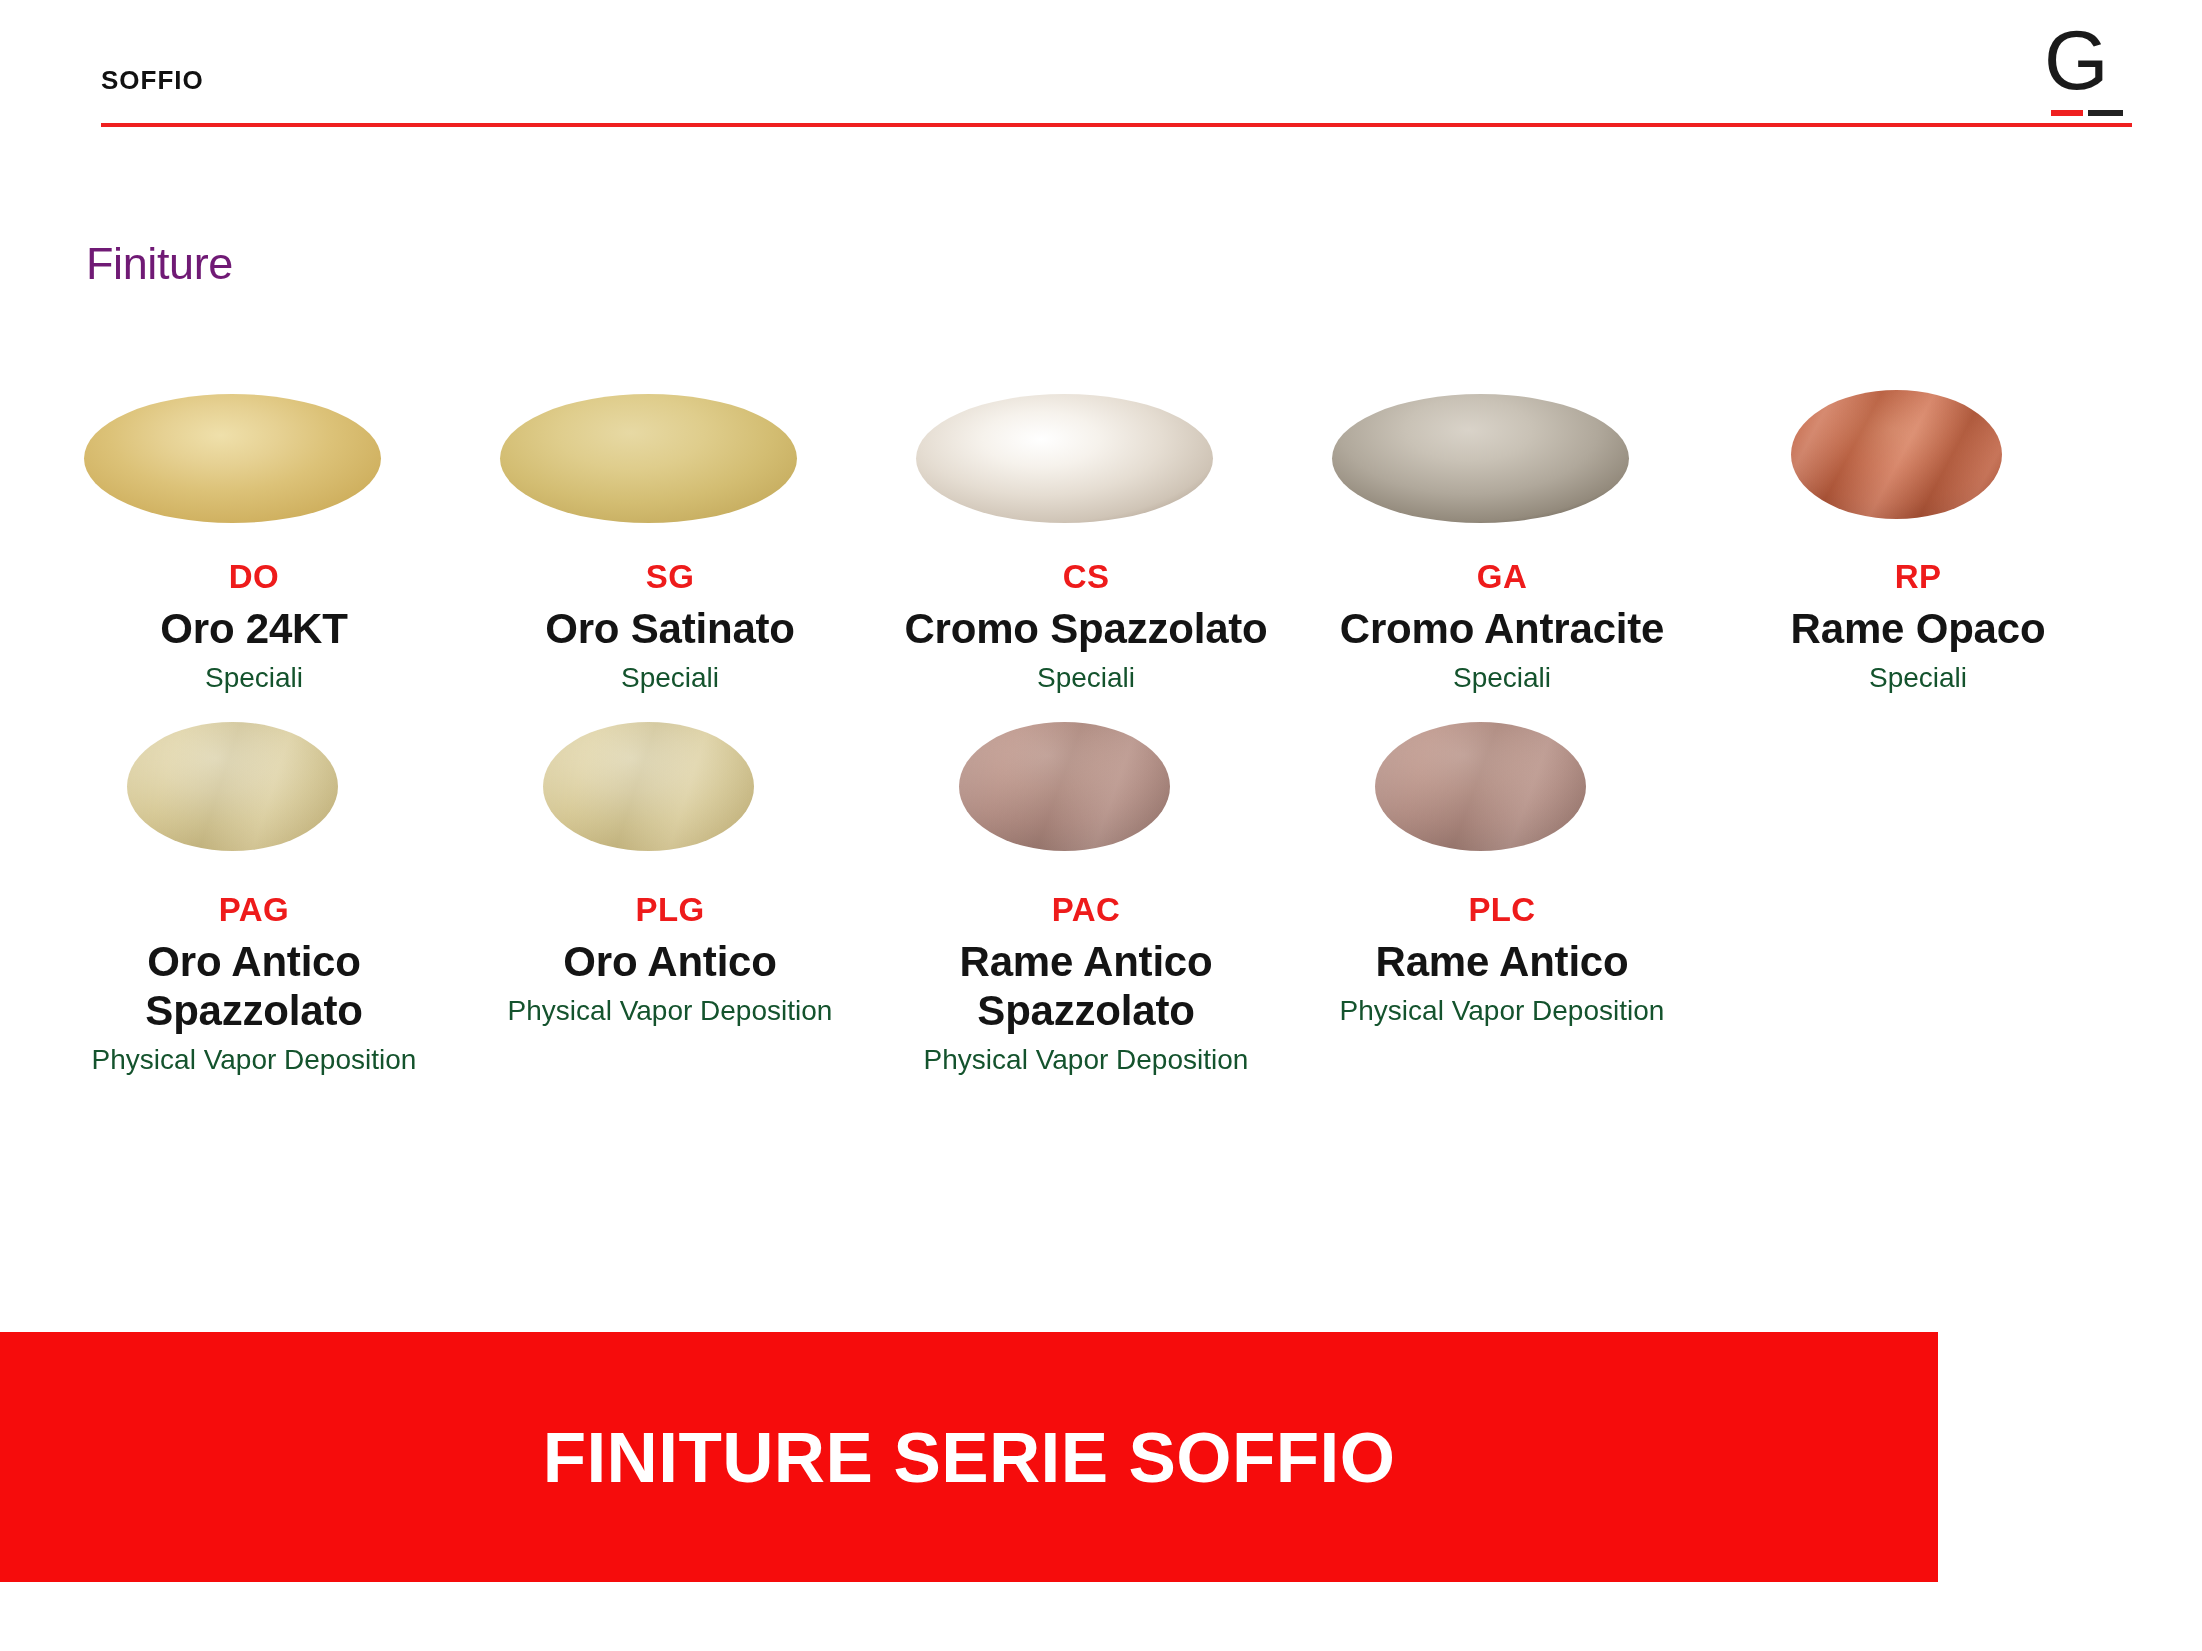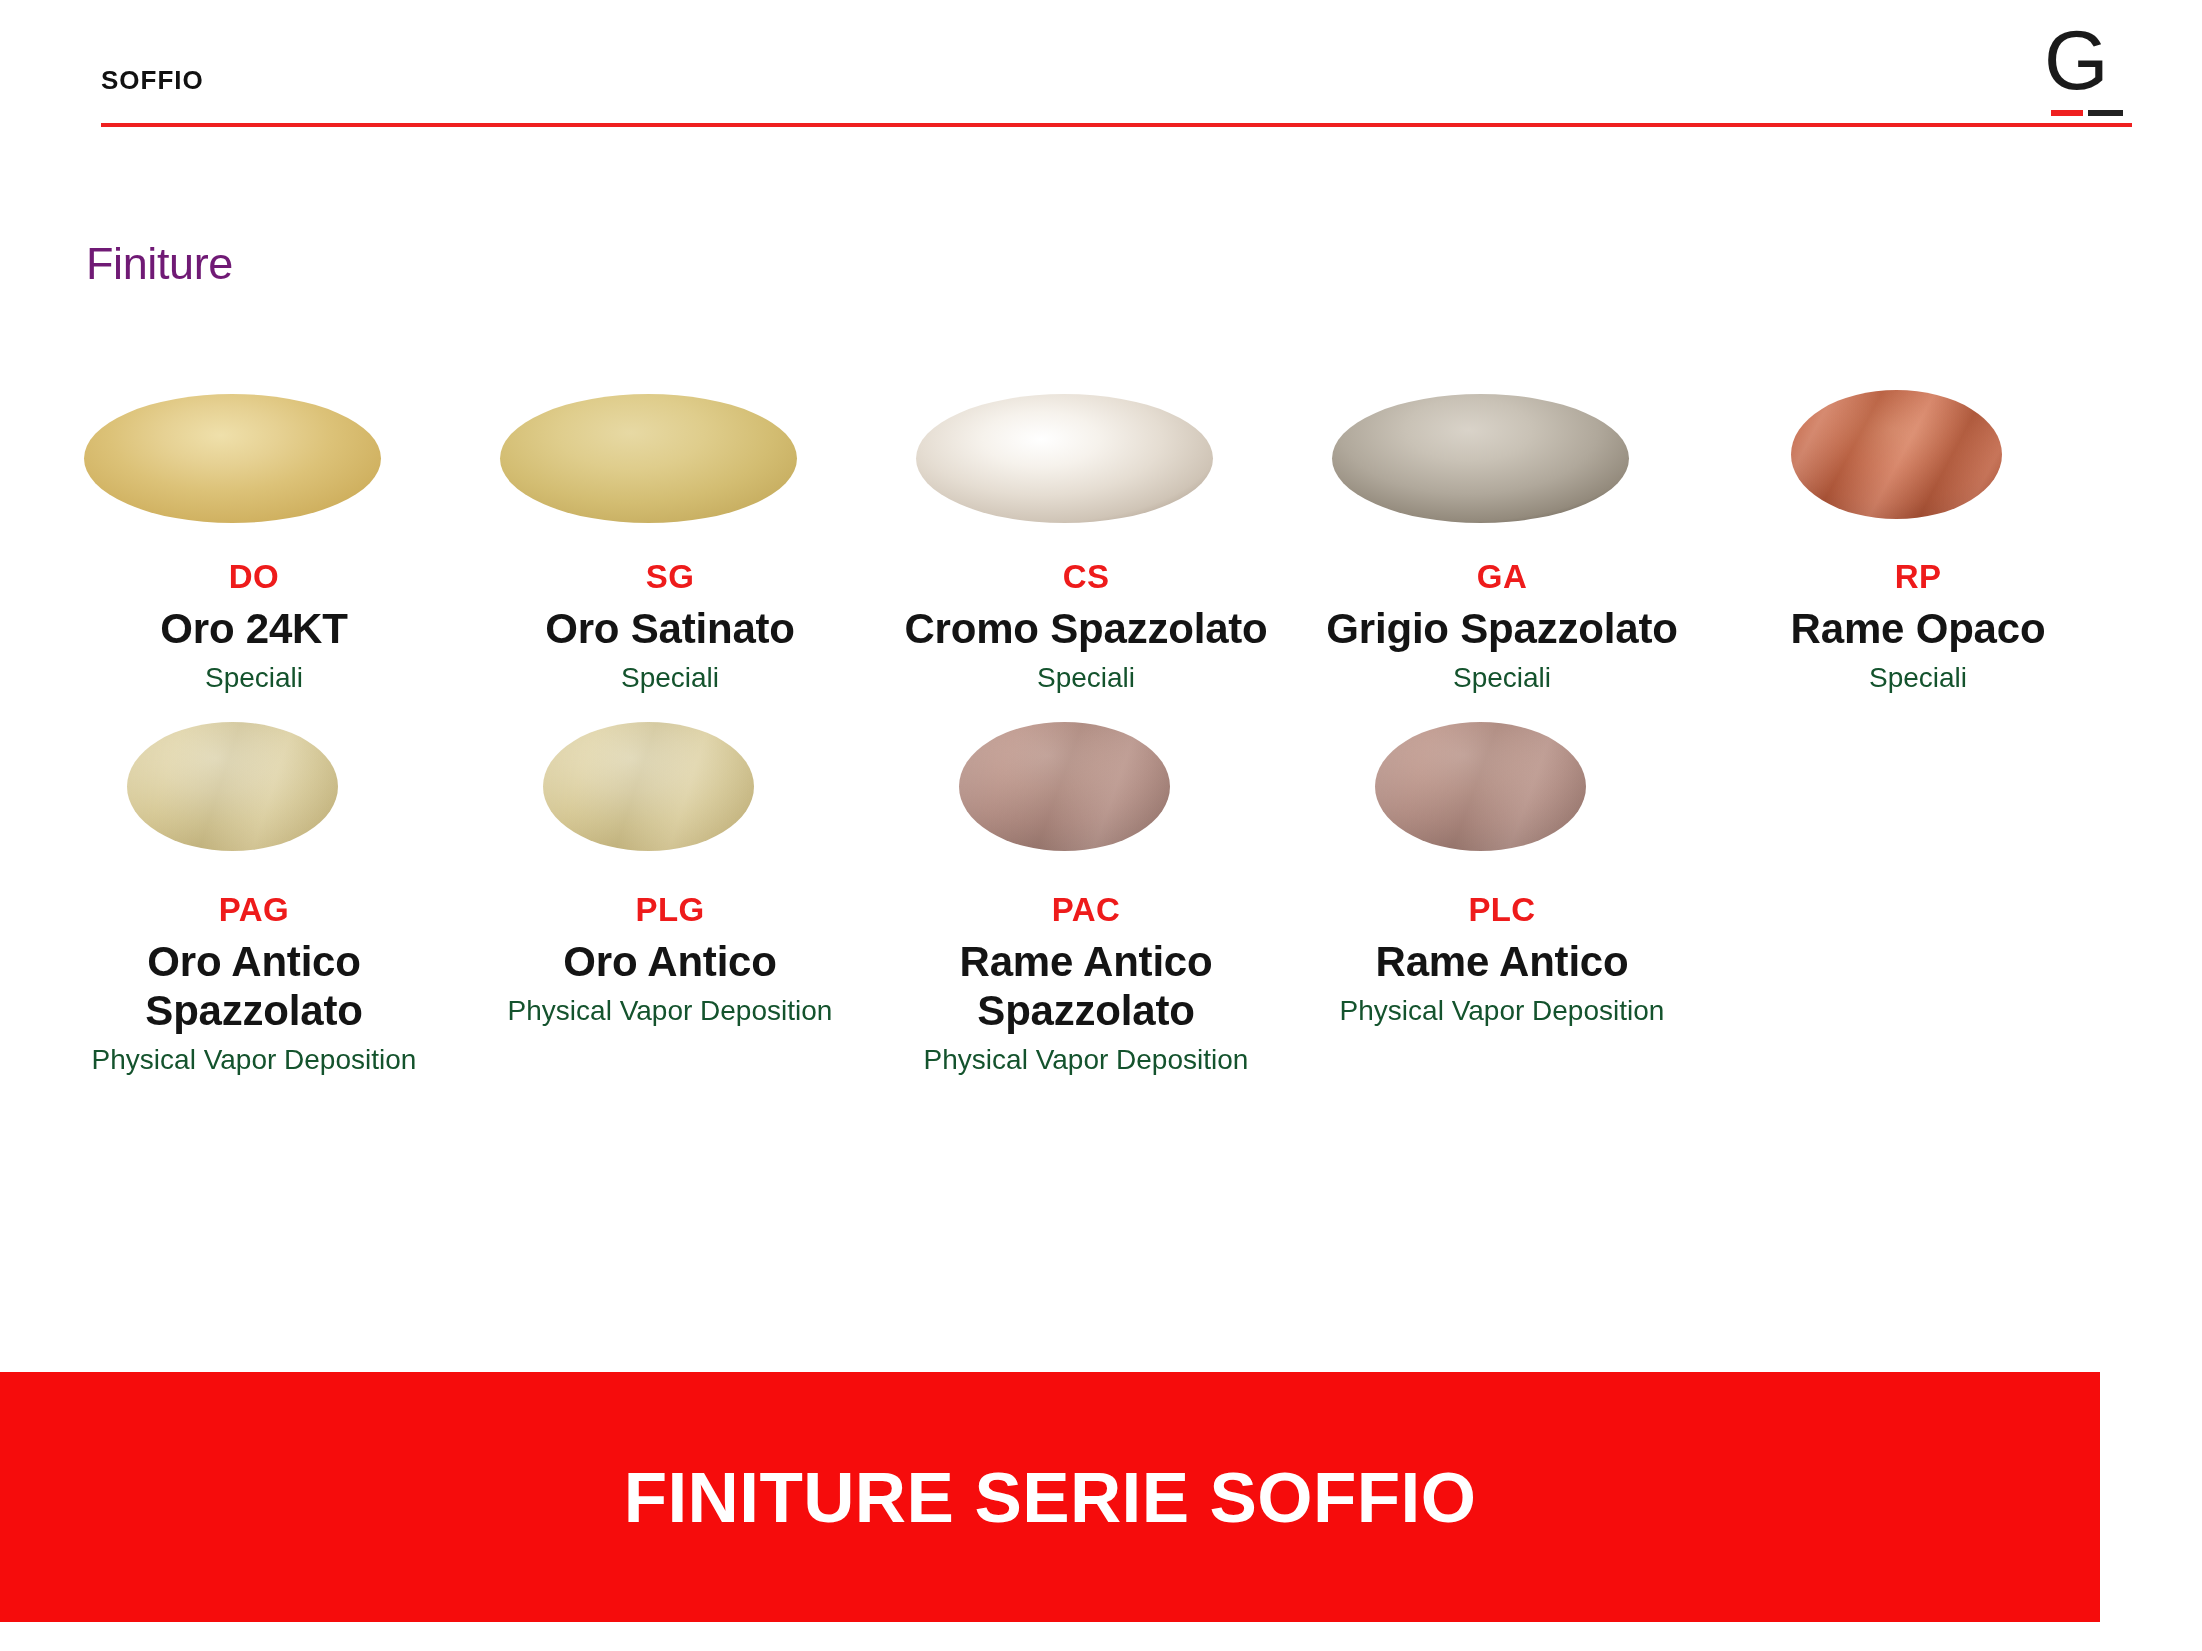--- a/index.html
+++ b/index.html
@@ -262,27 +262,26 @@
     font-size: 28px;
     font-weight: normal;
     line-height: 1.16;
   }
 
   
   .footer-banner {
     position: absolute;
     left: 0;
     top: 1332px;
-    width: 2100px;
+    width: 1938px;
     height: 250px;
     background: #f60c0c;
     display: flex;
     align-items: center;
     justify-content: center;
-    margin-top: 40px;
   }
   .footer-text {
     color: #ffffff;
     font-size: 71px;
     font-weight: bold;
     letter-spacing: 0.4px;
     line-height: 1;
   }
 </style>
 </head>
@@ -351,21 +350,21 @@
 
     <div class="cell">
       <div class="swatch-wrap">
         <div class="swatch-oval fin-ga">
           <div class="rim"></div>
           <div class="body"></div>
         </div>
       </div>
       <div class="labels">
         <div class="code">GA</div>
-        <div class="name">Grigio Spazzolato</div>
+        <div class="name">Cromo Antracite</div>
         <div class="desc">Speciali</div>
       </div>
     </div>
 
     <div class="cell">
       <div class="swatch-wrap">
         <div class="swatch-disc fin-rp">
           <div class="rim"></div>
           <div class="body"></div>
         </div>

